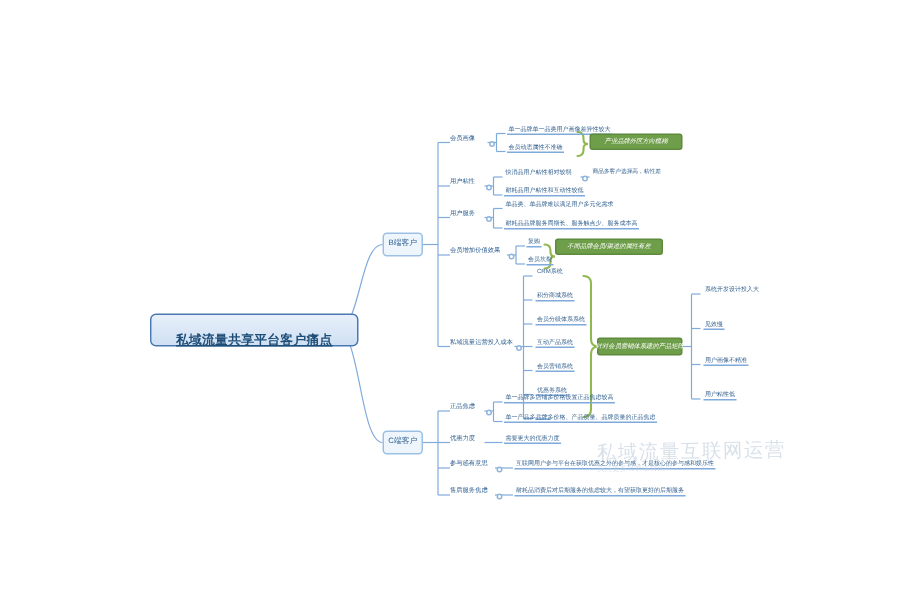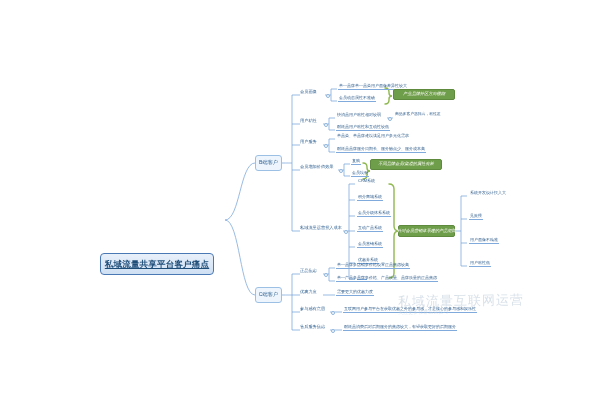--- a/index.html
+++ b/index.html
@@ -9,31 +9,30 @@
     font-family:"Liberation Sans","DejaVu Sans",sans-serif;
     position:relative;
   }
   #canvas{position:absolute;inset:0;}
   svg.links{position:absolute;left:0;top:0;width:600px;height:400px;pointer-events:none;}
 
   
   .node{position:absolute;white-space:nowrap;line-height:1;}
 
   .root{
-    left:100px;top:209px;width:114px;height:22px;
+    left:100px;top:209px;width:139px;height:22px;
     box-sizing:border-box;
     border:1px solid #4a78b5;
     border-radius:4px;
     background:linear-gradient(#e8f0fa,#cfe0f3);
     color:#1f4e79;
     font-size:8.5px;font-weight:bold;
-    display:flex;align-items:center;justify-content:center;
+    display:flex;align-items:flex-end;justify-content:center;
     text-decoration:underline;
     letter-spacing:.2px;
-    margin-top:44px;
   }
 
   .lvl1{
     box-sizing:border-box;
     border:1px solid #9cc0e4;
     border-radius:3px;
     background:#eef5fc;
     color:#2a5d8f;
     font-size:5.2px;
     padding:2px 4px;

